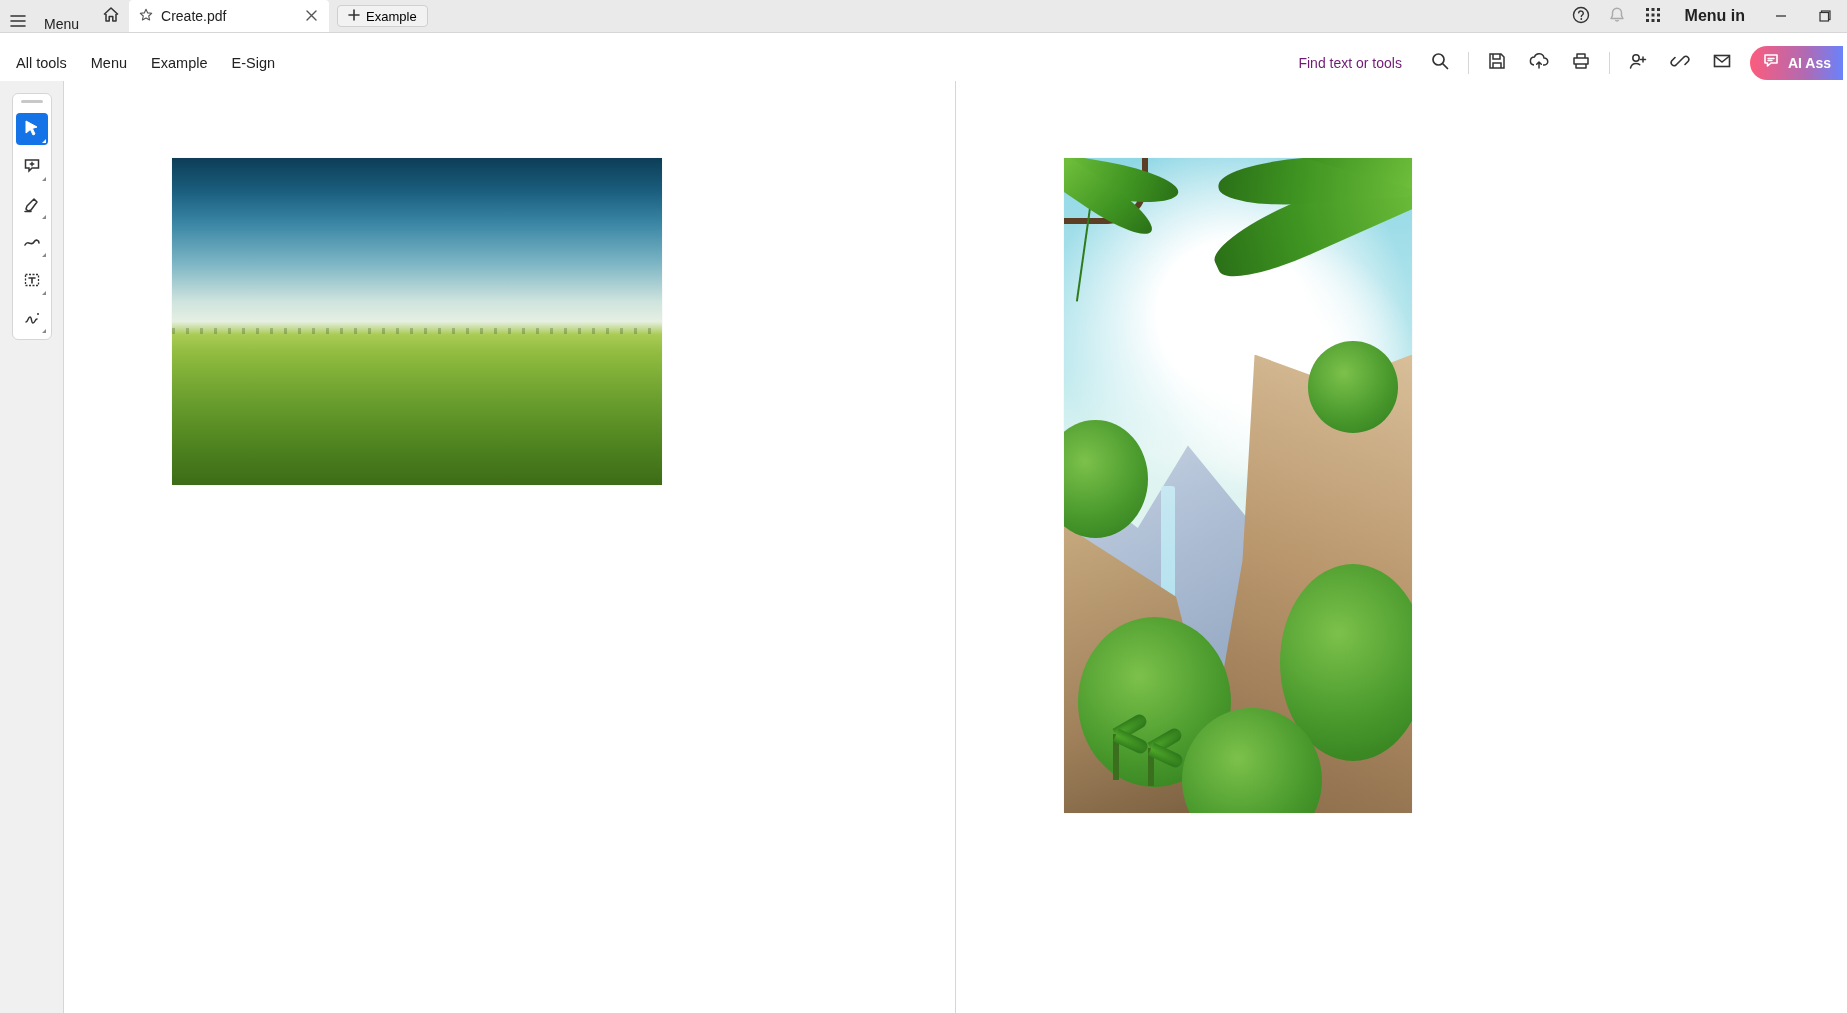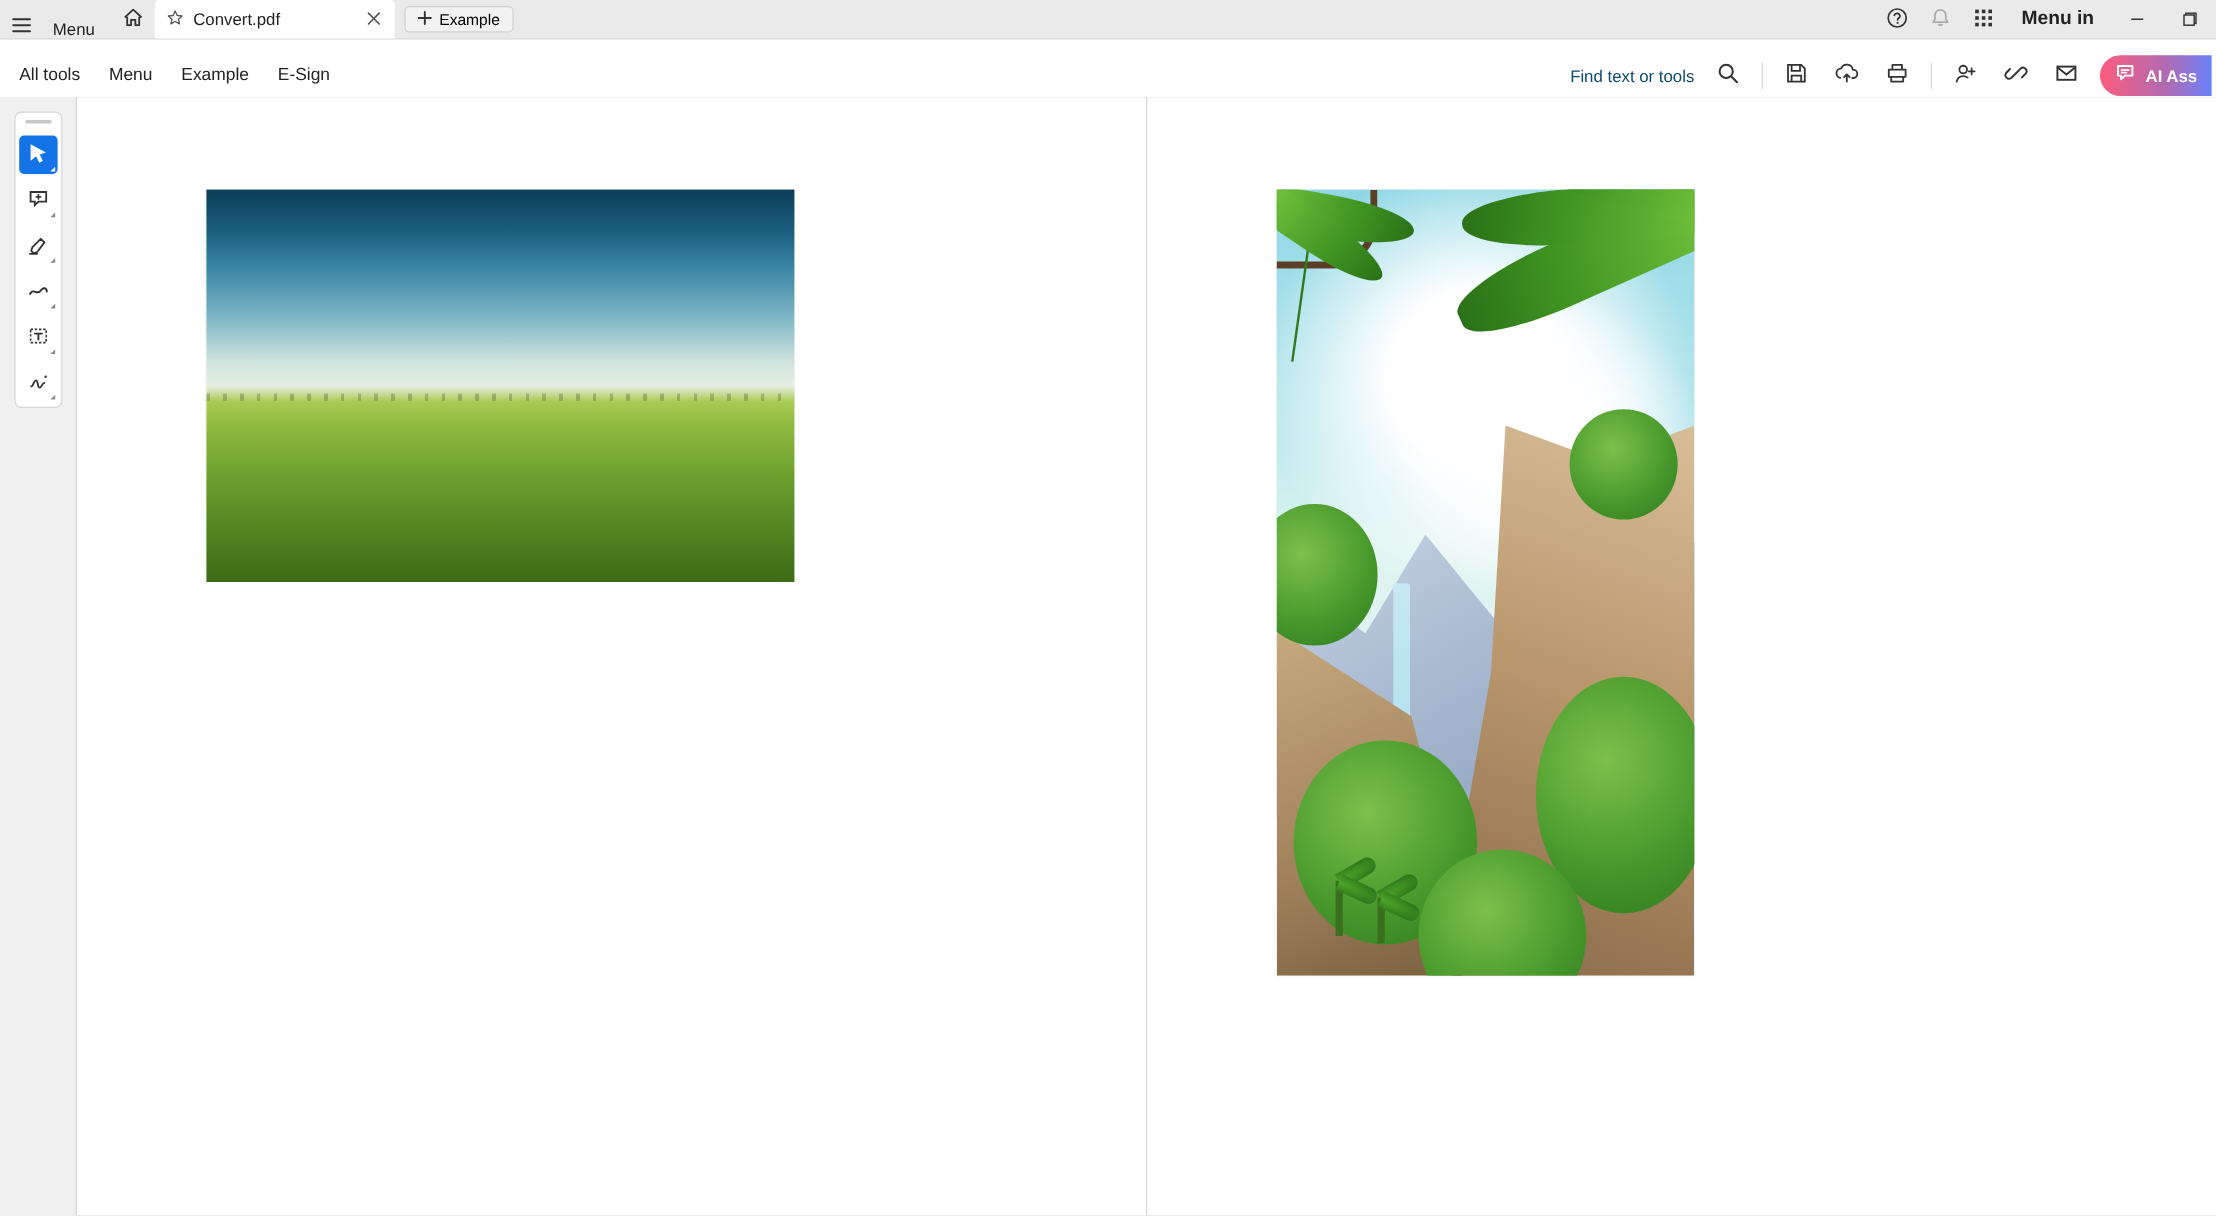--- a/index.html
+++ b/index.html
@@ -93,23 +93,23 @@
     display: flex; align-items: center;
     cursor: pointer;
     font-size: 14.5px;
   }
   .toolbar-spacer { flex: 1; }
   .toolbar-right {
     display: flex; align-items: center; gap: 2px;
     padding-right: 0;
   }
   .find-label {
-    color: #0c4a6e;
+    color: #701a75;
     font-size: 14px;
-    margin-right: 6px;
+    margin-right: 16px;
   }
   .toolbar-icon {
     width: 40px; height: 40px;
     display: flex; align-items: center; justify-content: center;
     cursor: pointer;
   }
   .toolbar-icon svg { width: 20px; height: 20px; }
   .toolbar-sep {
     width: 1px; height: 22px;
     background: #d6d6d6;
@@ -352,21 +352,21 @@
         </svg>
     </span>
   </div>
 
   <div class="tab">
     <span>
       <svg viewBox="0 0 14 14">
           <path d="M7 1.2 8.7 4.9l4 .4-3 2.7.9 3.9L7 9.9 3.4 11.9l.9-3.9-3-2.7 4-.4z" fill="none" stroke="#555" stroke-width="1.1" stroke-linejoin="round"></path>
         </svg>
     </span>
-    <span>Convert.pdf</span>
+    <span>Create.pdf</span>
     <span class="close">
       <span>
         <svg viewBox="0 0 11 11">
             <path d="M1 1l9 9M10 1l-9 9" stroke="#555" stroke-width="1.4" stroke-linecap="round"></path>
           </svg>
       </span>
     </span>
   </div>
 
   <button class="create-btn">

